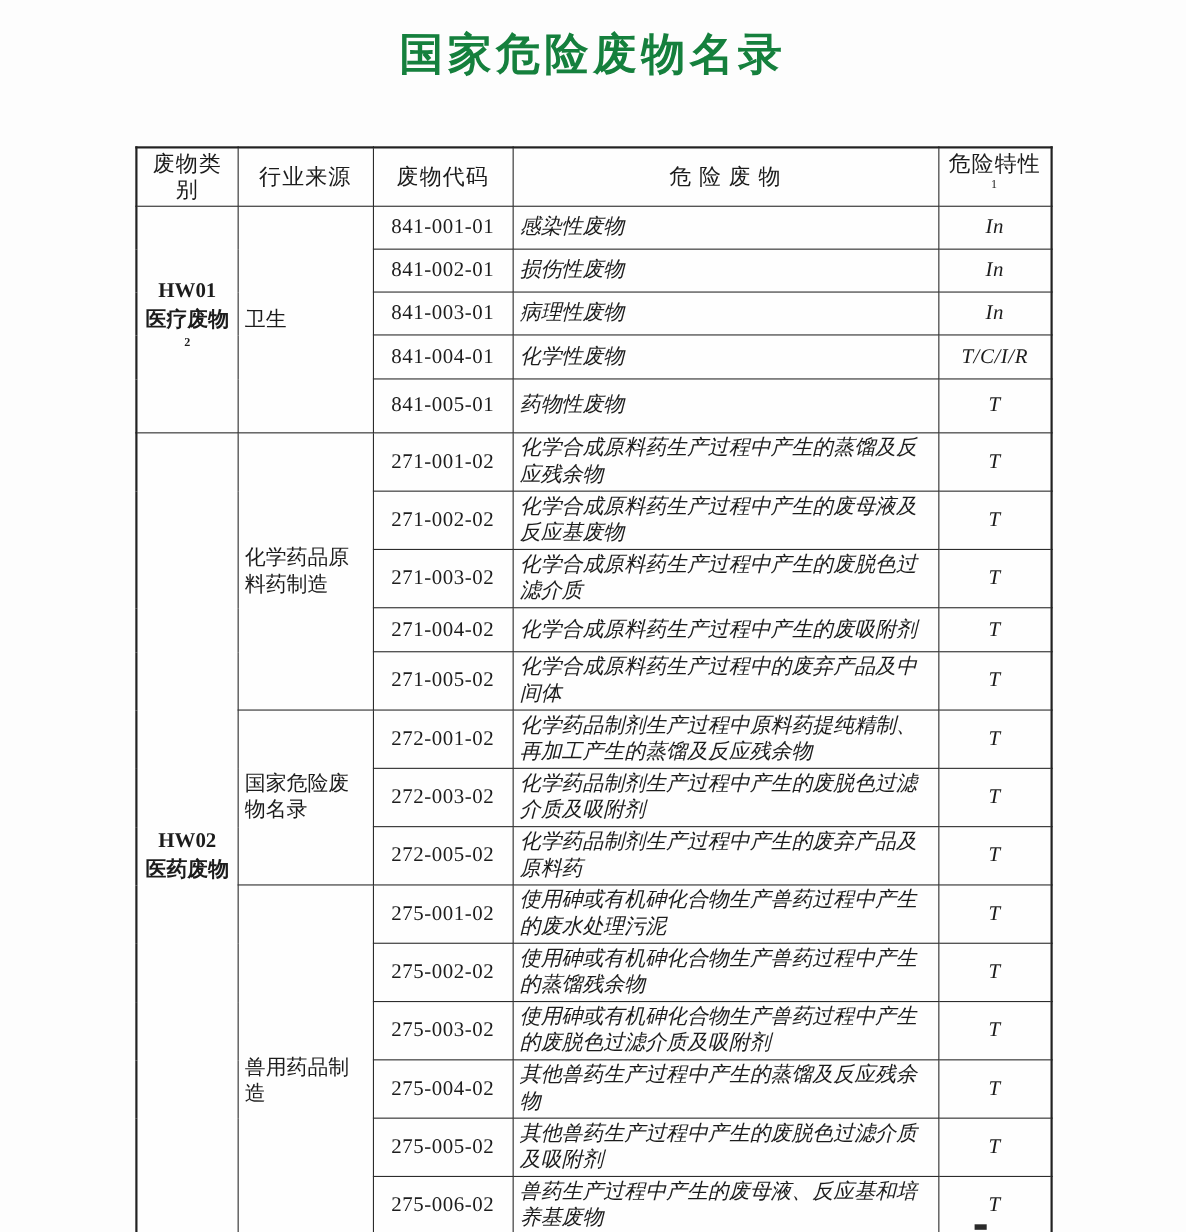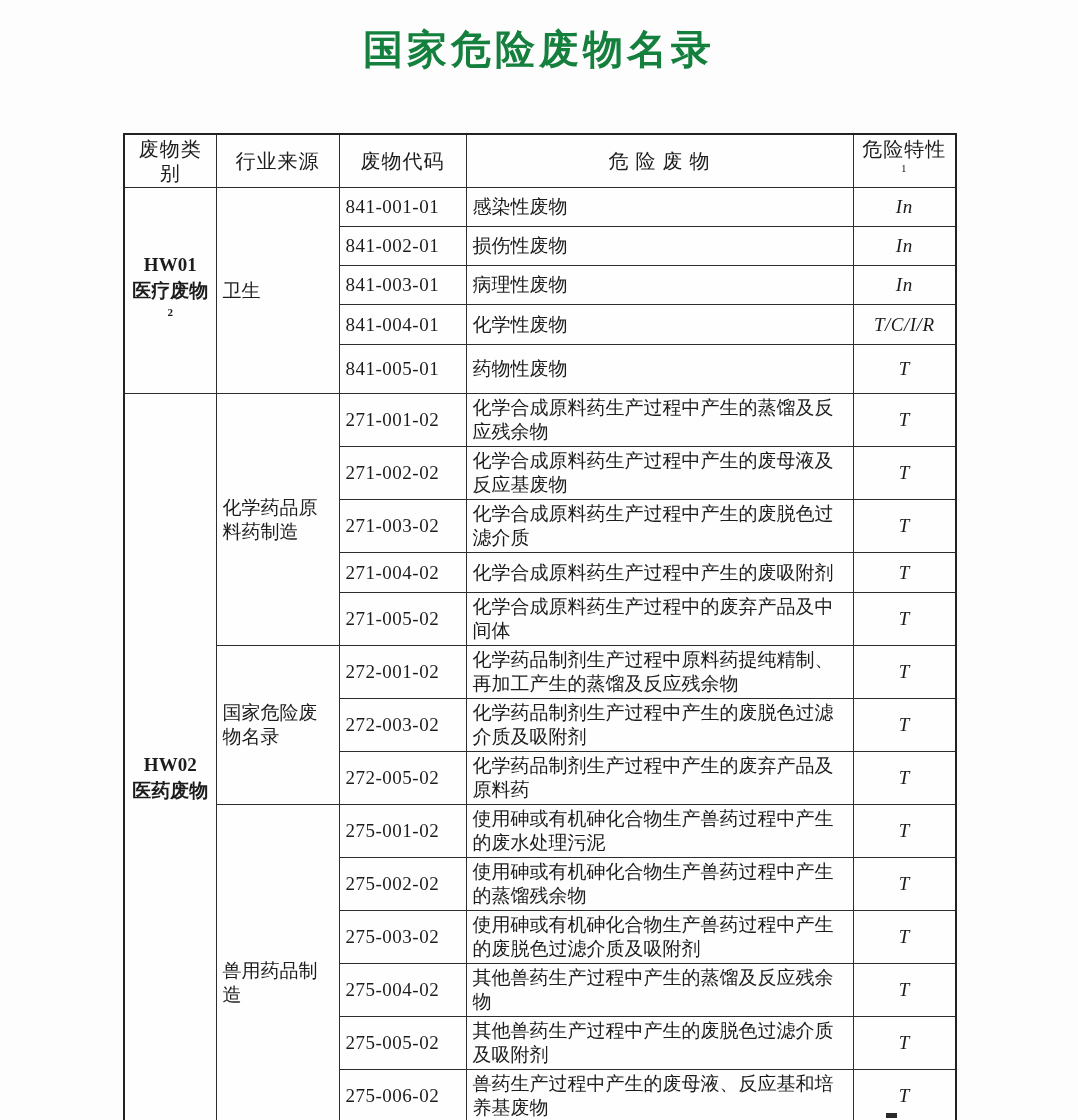--- a/index.html
+++ b/index.html
@@ -42,22 +42,22 @@
     line-height: 24px;
     color: #1c1c1c;
   }
   .doc-table th {
     height: 53px;
     font-size: 20px;
     text-align: center;
     letter-spacing: 1px;
   }
   .cell-center { text-align: left; }
-  .cell-waste  { text-align: left; padding-left: 8px; padding-right: 4px; }
-  .cell-code   { letter-spacing: 0.5px; }
+  .cell-waste  { text-align: left; padding-left: 8px; padding-right: 4px; font-style: italic; }
+  .cell-code   { text-align: center; letter-spacing: 0.5px; }
   .cell-hazard { text-align: center; font-size: 18px; letter-spacing: 0.5px; font-style: italic; }
   .cat-cell div { text-align: center; line-height: 26px; font-weight: bold; }
   sup.fn {
     font-size: 11px;
     vertical-align: super;
     line-height: 0;
   }
   .partial-mark {
     position: absolute;
     left: 886px;

